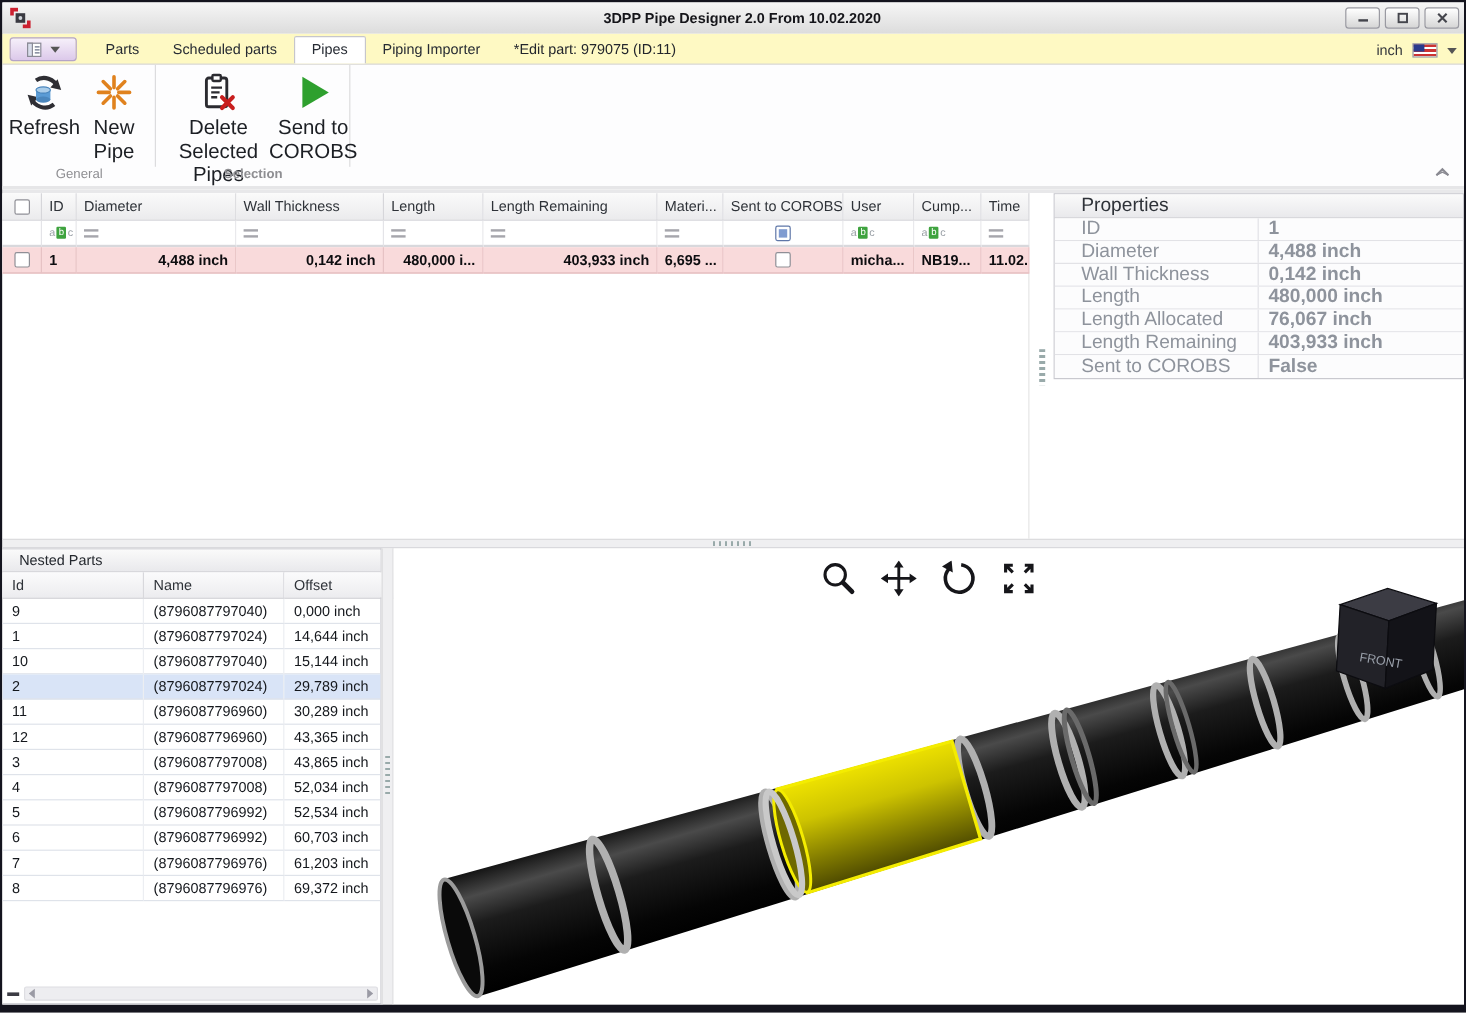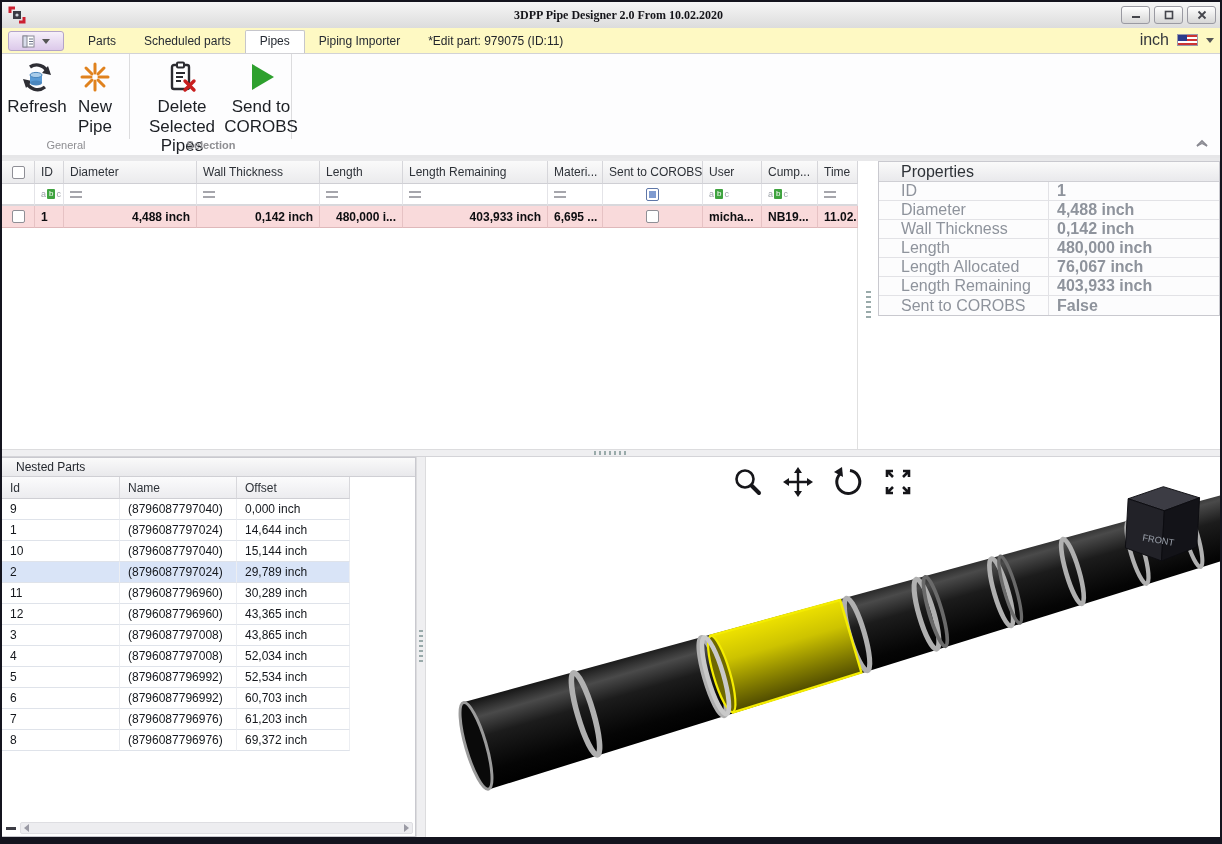--- a/index.html
+++ b/index.html
@@ -2,33 +2,33 @@
 <html><head>
 <meta charset="utf-8">
 <style>
   * { margin:0; padding:0; box-sizing:border-box; }
   html,body { width:1222px; height:844px; background:#e9e9e9; font-family:"Liberation Sans", sans-serif; overflow:hidden; }
   .window { width:1222px; height:844px; border:2px solid #14141e; border-bottom-width:7px; background:#fff; display:flex; flex-direction:column; }
 
   
   .titlebar { height:26px; background:linear-gradient(#f6f6f6,#dcdcdc); display:flex; align-items:center; padding:0 4px; position:relative; flex:0 0 auto; }
   .app-icon { width:18px; height:18px; margin-left:2px; }
-  .title { position:absolute; left:15px; right:0; text-align:center; font-size:12px; font-weight:bold; color:#15151a; pointer-events:none;font-family:Liberation Serif, serif; }
+  .title { position:absolute; left:15px; right:0; text-align:center; font-size:12px; font-weight:bold; color:#15151a; pointer-events:none; }
   .winbtns { margin-left:auto; display:flex; gap:4px; z-index:2; }
   .winbtn { width:29px; height:18px; border:1px solid #9a9aa2; border-radius:3px; background:linear-gradient(#ffffff,#d6d6d6); display:flex; align-items:center; justify-content:center; }
   .winbtn svg { display:block; }
 
   
   .tabstrip { height:26px; background:#fef9c3; display:flex; align-items:flex-end; padding:0 6px 0 4px; flex:0 0 auto; border-bottom:1px solid #d2d2d6; }
   .appmenu { width:56px; height:20px; margin:0 10px 2px 2px; border:1px solid #b4a4c8; border-radius:3px; background:linear-gradient(#f6f0fa,#dcc9ea); display:flex; align-items:center; justify-content:center; gap:4px; }
   .tab { padding:4px 14px 5px; font-size:12px; color:#262b33; white-space:nowrap; }
   .tab.active { background:#ffffff; border:1px solid #c6c6cc; border-bottom:none; border-radius:2px 2px 0 0; padding-top:3px; }
   .tab.editpart { color:#23262c; }
   .unitbox { margin-left:auto; display:flex; align-items:center; gap:8px; padding-bottom:4px; }
-  .unit-label { font-size:16px; color:#33363c; }
+  .unit-label { font-size:12px; color:#33363c; }
   .flag { width:21px; height:12px; border:1px solid #99a; background:repeating-linear-gradient(#c33 0 2px,#fff 2px 4px); position:relative; }
   .flag::after { content:""; position:absolute; left:0; top:0; width:9px; height:6px; background:#2a3a8c; }
   .caret { width:0; height:0; border-left:4px solid transparent; border-right:4px solid transparent; border-top:5px solid #555; }
 
   
   .ribbon { background:#fdfdfe; flex:0 0 auto; position:relative; border-bottom:3px solid #e6e6e8; }
   .ribbon-groups { display:flex; height:85px; }
   .rgroup { display:flex; align-items:flex-start; padding:4px 6px 0 6px; border-right:1px solid #dcdcde; }
   .rbtn { min-width:58px; max-width:100px; padding:2px 4px; display:flex; flex-direction:column; align-items:center; gap:3px; border-radius:3px; }
   .rbtn .lbl { font-size:17px; color:#1c1f24; text-align:center; line-height:1.15; }
@@ -71,21 +71,21 @@
   .prow2.sel { background:#d9e4f7; }
   .prow2.sel .pl { color:#0c0e12; font-weight:bold; }
   .prow2.sel .pv { color:#0c0e12; }
 
   
   .hsplit { height:8px; background:#efeff1; border-top:1px solid #dcdcde; border-bottom:1px solid #d4d4d8; display:flex; align-items:center; justify-content:center; flex:0 0 auto; }
   .hsplit .grip { width:34px; height:4px; background:repeating-linear-gradient(90deg,#9aa 0 2px,transparent 2px 5px); }
 
   
   .bottomarea { height:383px; display:flex; flex:1 1 auto; min-height:0; }
-  .nested { width:414px; border:1px solid #c9c9cf; border-left:none; display:flex; flex-direction:column; font-size:12px; background:#fff; }
+  .nested { width:316px; border:1px solid #c9c9cf; border-left:none; display:flex; flex-direction:column; font-size:12px; background:#fff; }
   .nested-title { height:19px; background:linear-gradient(#fafafa,#e9e9ec); border-bottom:1px solid #cfcfd4; display:flex; align-items:center; padding-left:14px; color:#24282e; flex:0 0 auto; }
   .nrow { display:grid; grid-template-columns:118px 117px 113px; }
   .nhead { flex:0 0 auto; }
   .nhead .ncell { background:linear-gradient(#fbfbfc,#ececef); border-right:1px solid #d8d8dc; border-bottom:1px solid #cfcfd4; height:22px; display:flex; align-items:center; padding:0 8px; color:#2e3238; }
   .nbody { flex:1 1 auto; overflow:hidden; }
   .nrow.data .ncell { height:21px; display:flex; align-items:center; padding:0 8px; border-bottom:1px solid #dfe3ea; border-right:1px solid #eceef2; color:#14171c; white-space:nowrap; overflow:hidden; }
   .nrow.data.sel .ncell { background:#d9e4f7; }
   .nscroll { flex:0 0 auto; height:15px; display:flex; align-items:center; gap:4px; padding:0 2px 1px 4px; }
   .nscroll .minus { width:10px; height:3px; background:#3c3c44; }
   .nscroll .track { flex:1; height:12px; background:#ededf0; border:1px solid #dedee2; border-radius:2px; display:flex; align-items:center; justify-content:space-between; padding:0 3px; }

